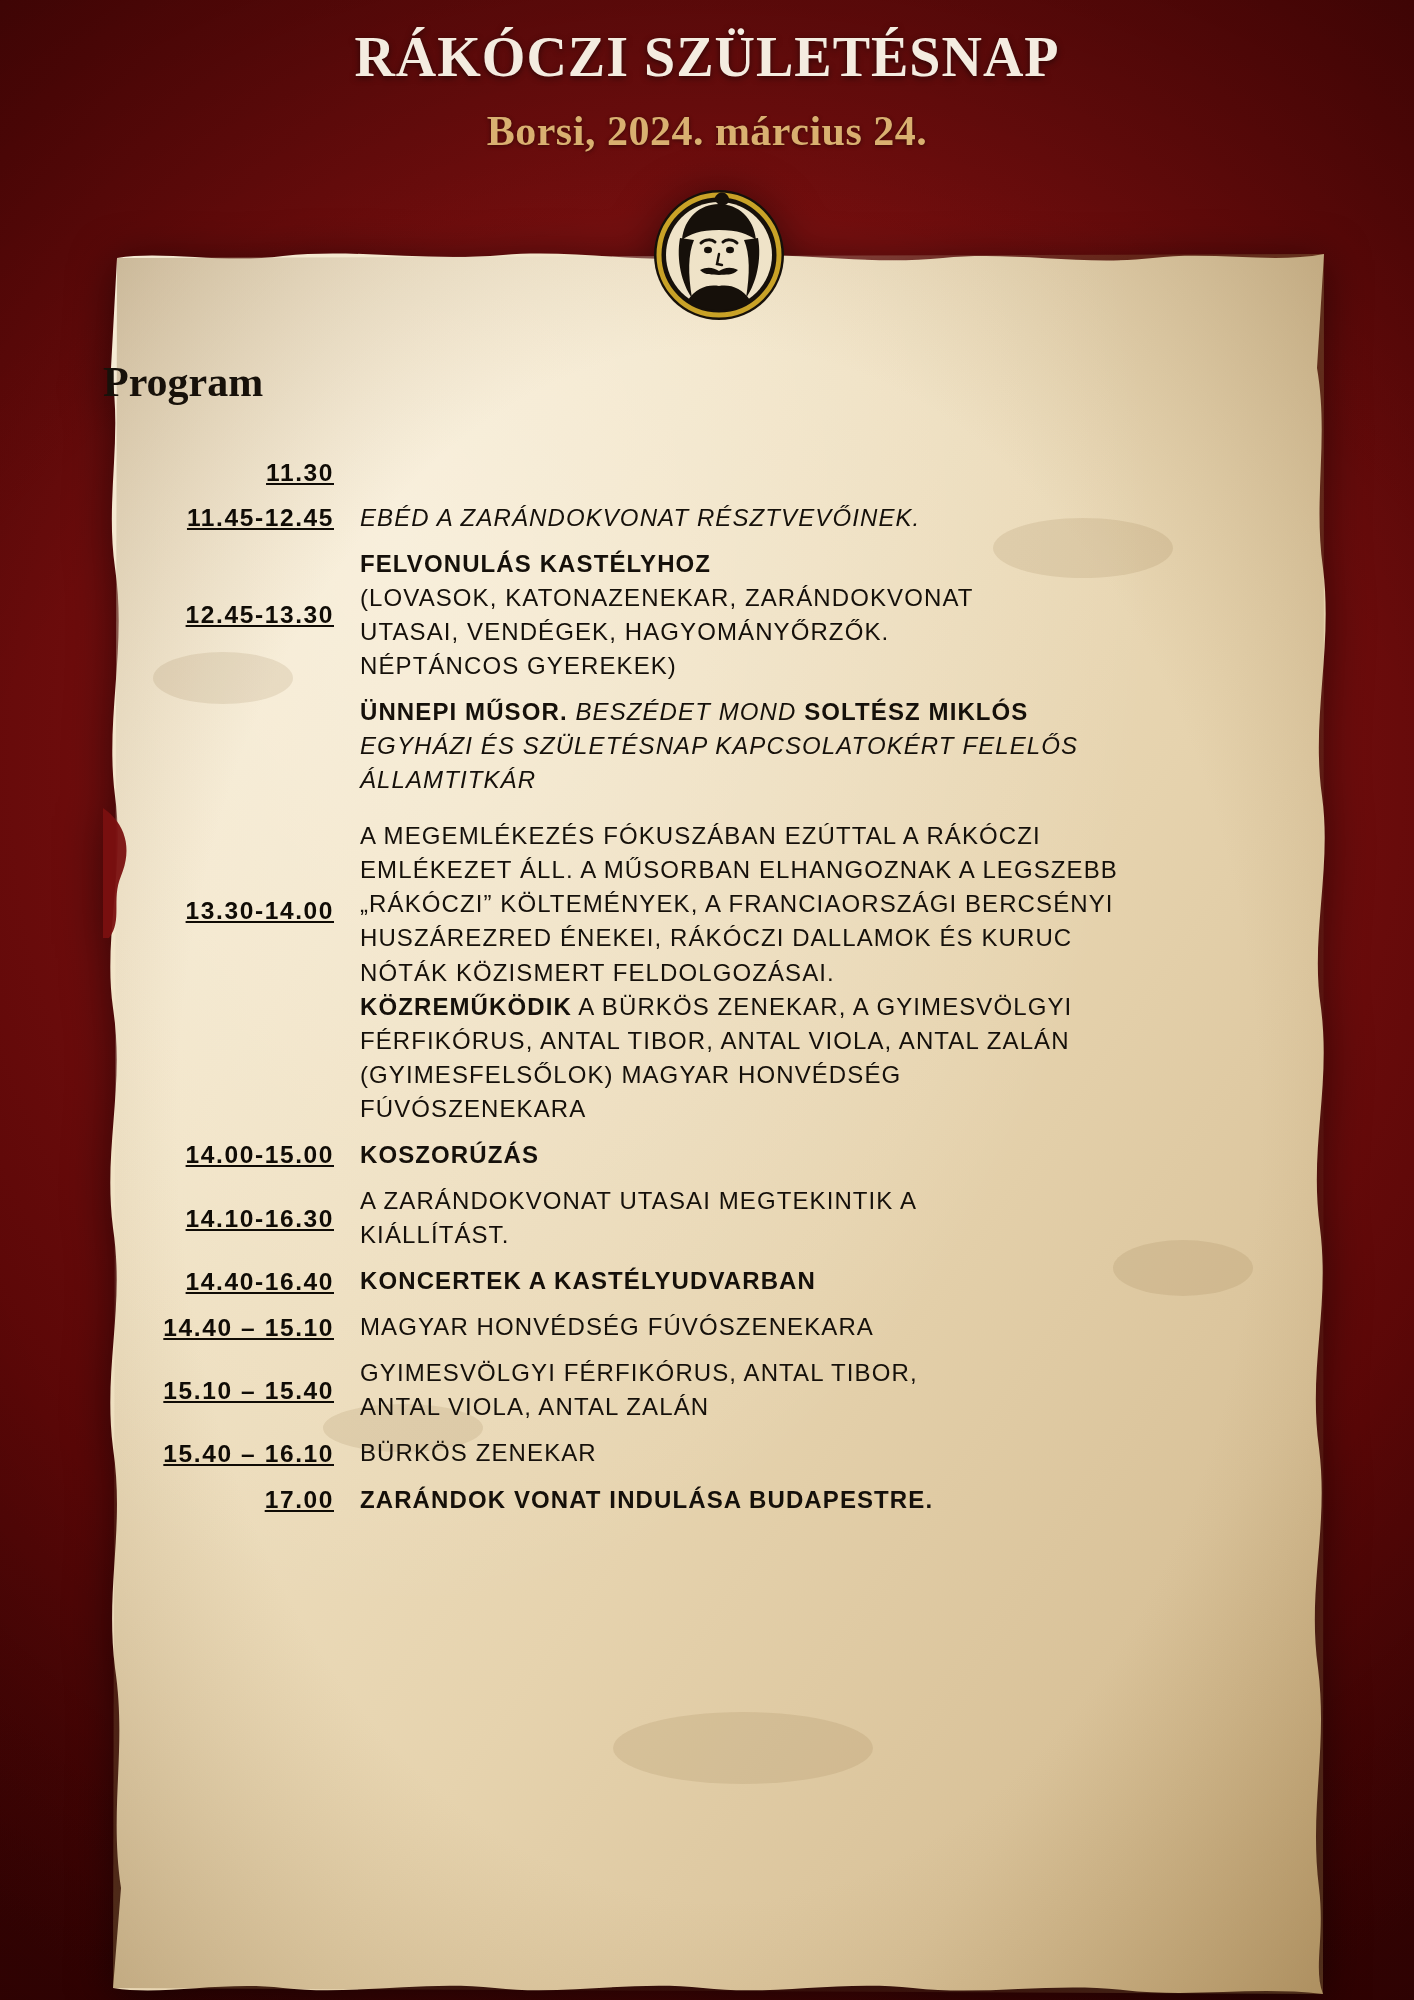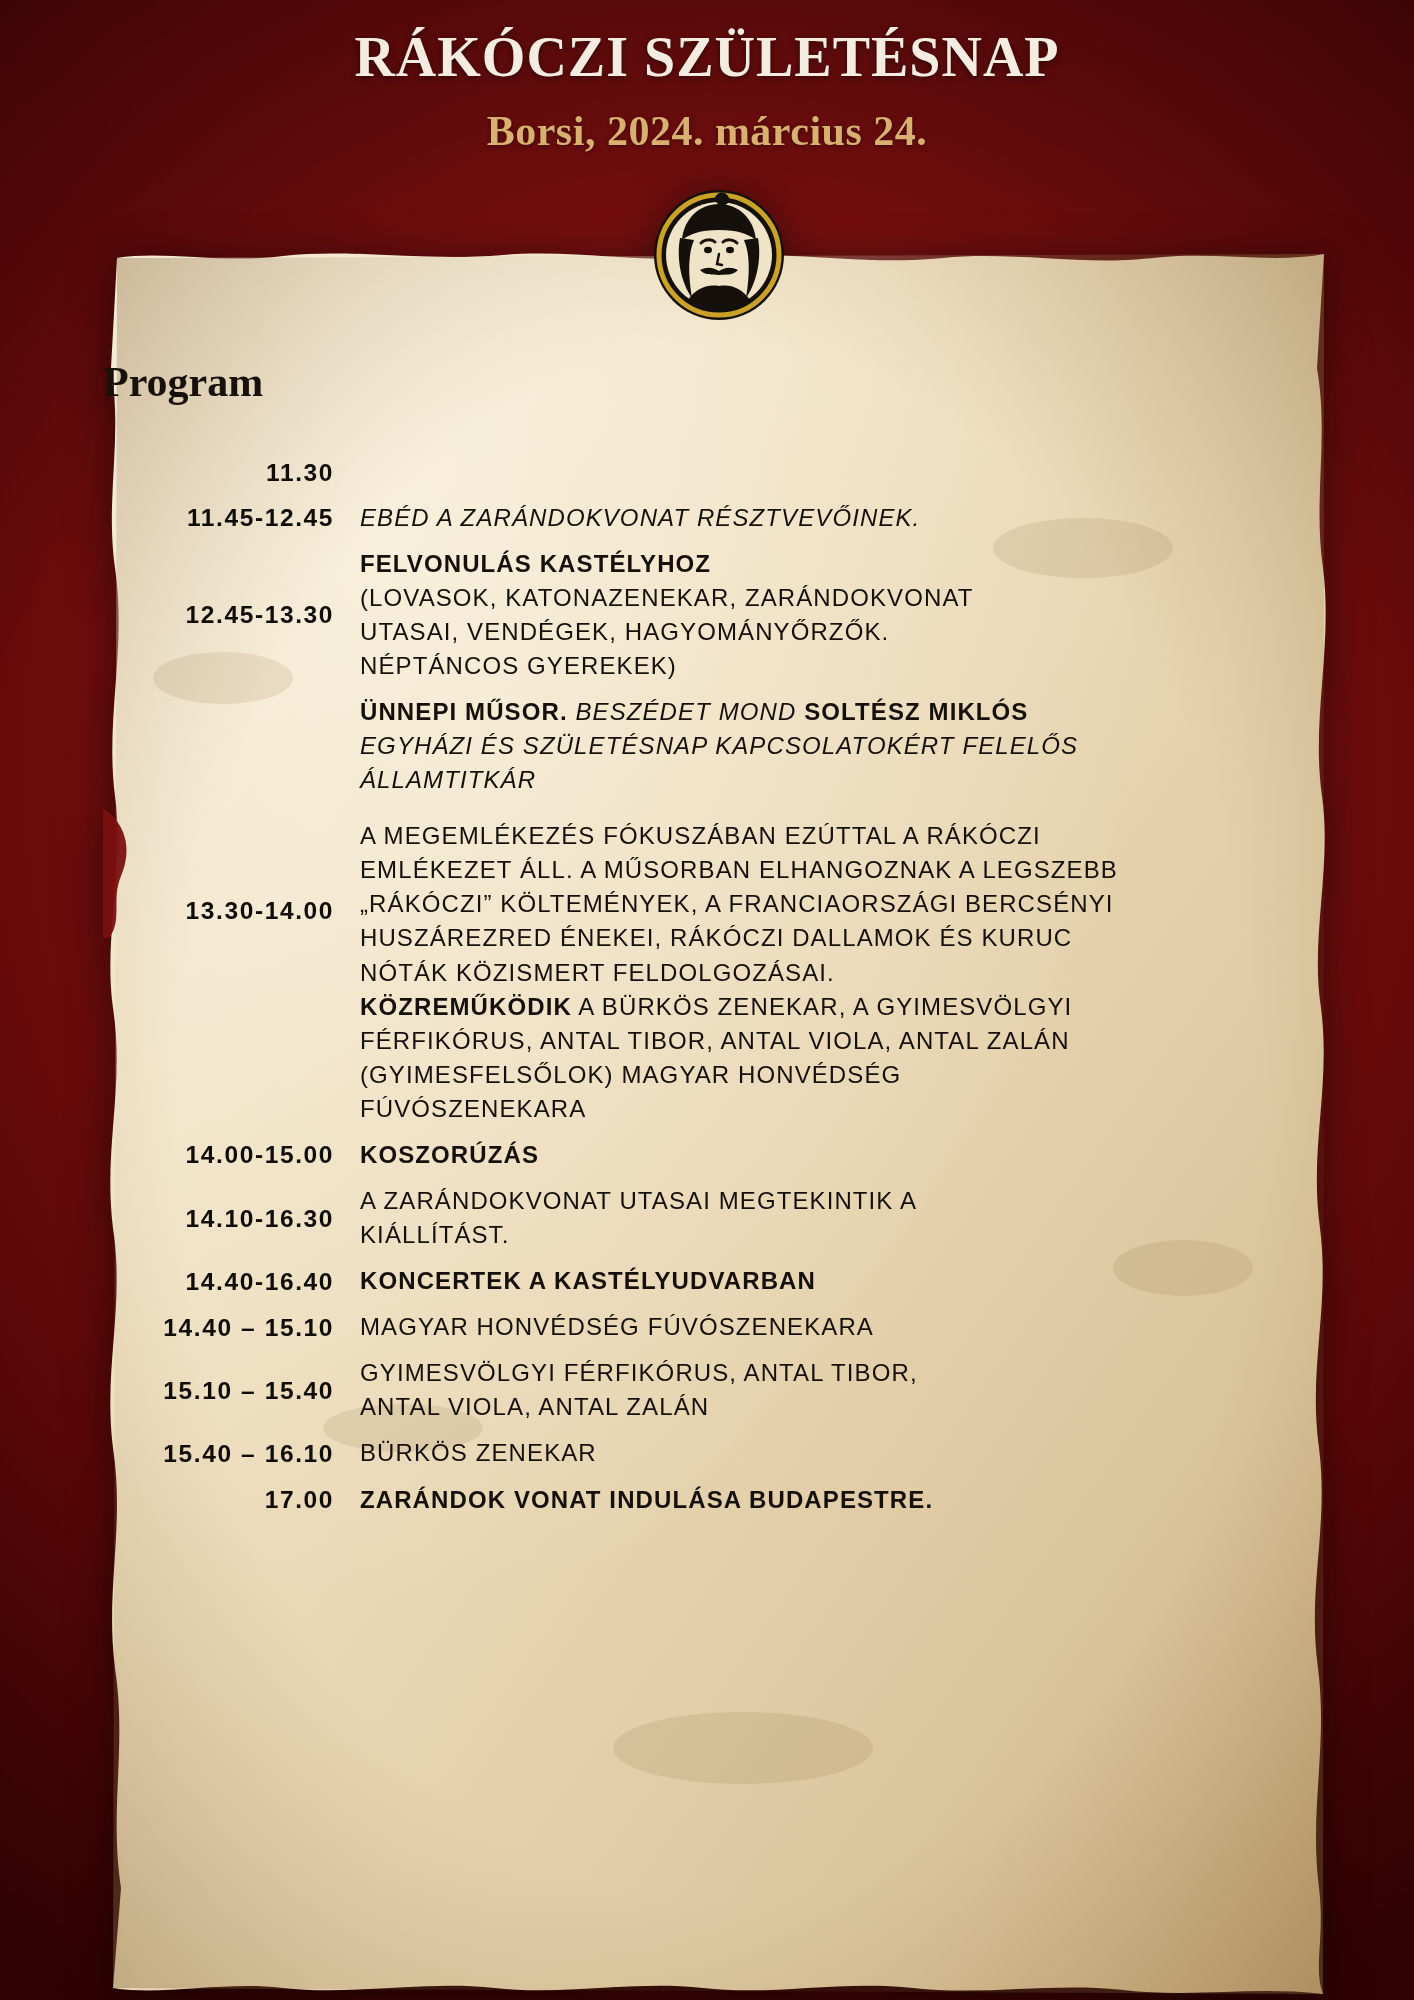--- a/index.html
+++ b/index.html
@@ -113,20 +113,21 @@
     flex: 0 0 210px;
     text-align: right;
     padding-right: 26px;
     box-sizing: border-box;
     font-family: "Liberation Sans", sans-serif;
     font-weight: bold;
     font-size: 24.5px;
     letter-spacing: 1.6px;
     color: #100c06;
     line-height: 1.35;
+    text-decoration: underline;
   }
   .desc {
     flex: 1 1 auto;
     font-size: 24px;
     letter-spacing: 1.1px;
     color: #15100a;
     line-height: 1.42;
   }
   .desc .b { font-weight: bold; margin-top: 11px; }
   .desc .i { font-style: italic; }

